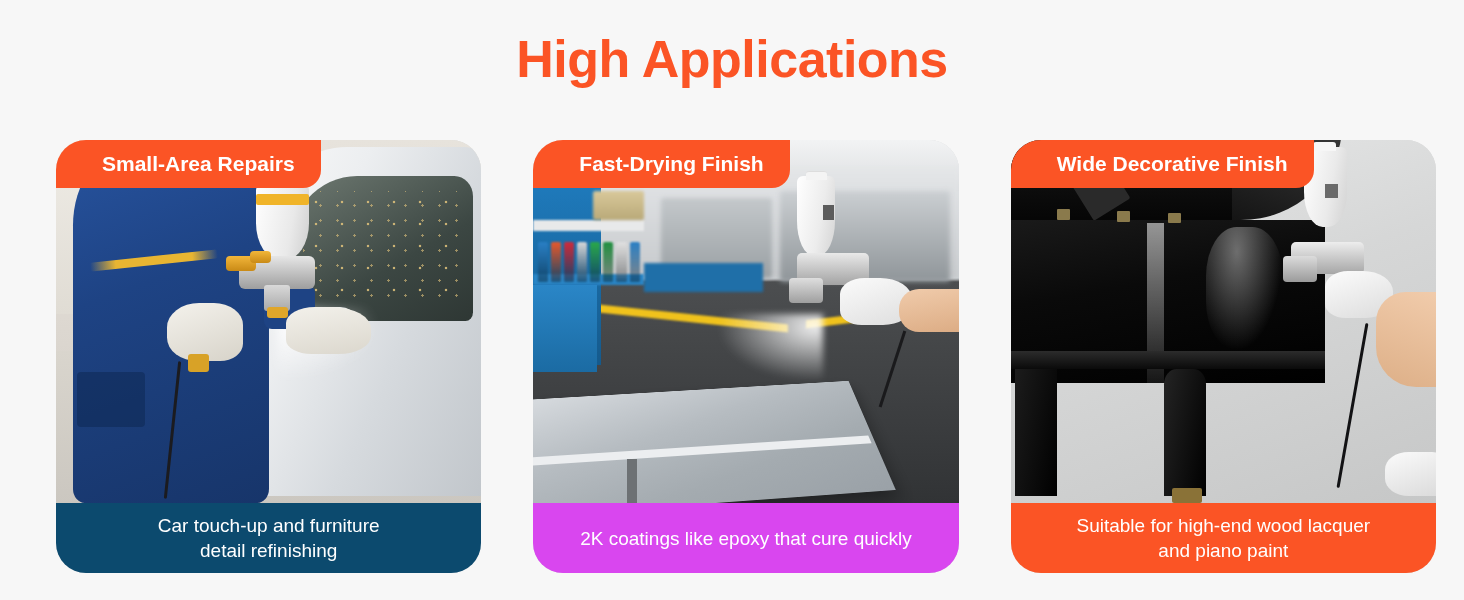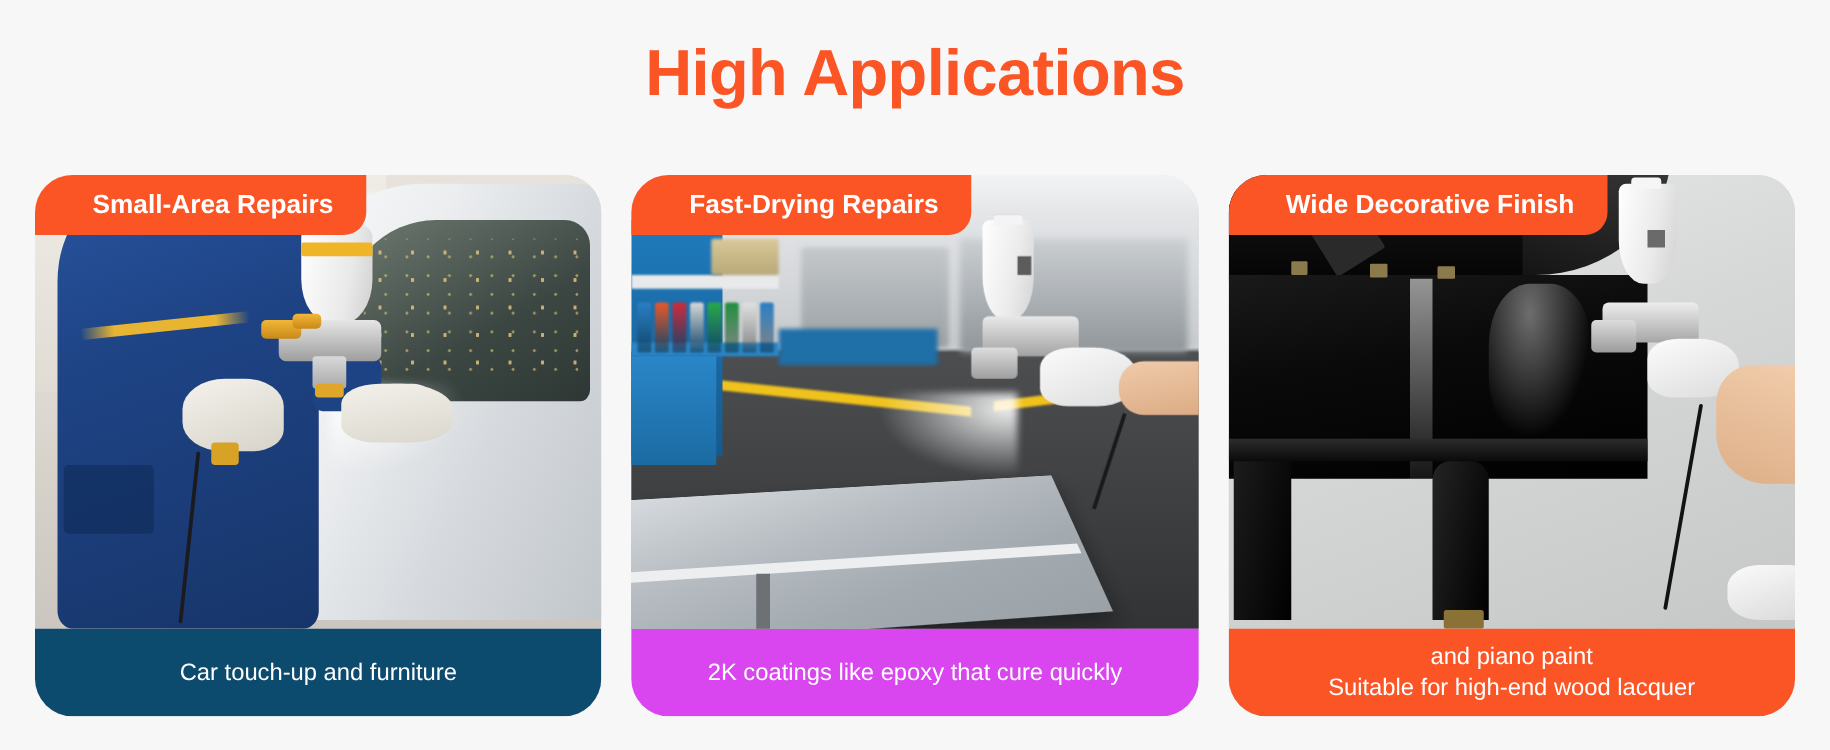--- a/index.html
+++ b/index.html
@@ -43,20 +43,21 @@
   }
 
   .card {
     position: relative;
     width: 453.3px;
     height: 433px;
     border-radius: 30px;
     overflow: hidden;
     background: #d8d8d8;
     flex: 1 1 0;
+    margin-left: 28px;
   }
 
   
   .photo {
     position: absolute;
     inset: 0 0 70px 0;
     overflow: hidden;
   }
 
   
@@ -321,20 +322,21 @@
         <div class="s1-gun-tip"></div>
         <div class="s1-glove-l"></div>
         <div class="s1-hosecon"></div>
         <div class="s1-hose"></div>
       </div>
     </div>
     <div class="badge" style="background: rgb(251, 84, 37);">Small-Area Repairs</div>
     <div class="caption" style="background: #0c4a6e;">
       <div>
         <span>Car touch-up and furniture</span>
+        <span>detail refinishing</span>
       </div>
     </div>
   </div>
 
   <div class="card">
     <div class="photo">
       <div class="scene2">
         <div class="s2-ceil"></div>
         <div class="s2-backwall"></div>
         <div class="s2-floor"></div>
@@ -365,21 +367,21 @@
         <div class="s2-gun-cup"></div>
         <div class="s2-gun-lid"></div>
         <div class="s2-gun-label"></div>
         <div class="s2-gun-body"></div>
         <div class="s2-gun-nozzle"></div>
         <div class="s2-glove"></div>
         <div class="s2-arm"></div>
         <div class="s2-hose"></div>
       </div>
     </div>
-    <div class="badge" style="background: rgb(251, 84, 37);">Fast-Drying Repairs</div>
+    <div class="badge" style="background: rgb(251, 84, 37);">Fast-Drying Finish</div>
     <div class="caption" style="background: #d946ef; align-items: center;">
       <div>
         <span>2K coatings like epoxy that cure quickly</span>
       </div>
     </div>
   </div>
 
   <div class="card">
     <div class="photo">
       <div class="scene3">
@@ -404,19 +406,19 @@
         <div class="s3-gun-nozzle"></div>
         <div class="s3-glove"></div>
         <div class="s3-arm"></div>
         <div class="s3-hose"></div>
         <div class="s3-glove2"></div>
       </div>
     </div>
     <div class="badge" style="background: rgb(251, 84, 37);">Wide Decorative Finish</div>
     <div class="caption" style="background: rgb(251, 84, 37);">
       <div>
+        <span>Suitable for high-end wood lacquer</span>
         <span>and piano paint</span>
-        <span>Suitable for high-end wood lacquer</span>
       </div>
     </div>
   </div>
 
 </div>
 
 </body></html>

